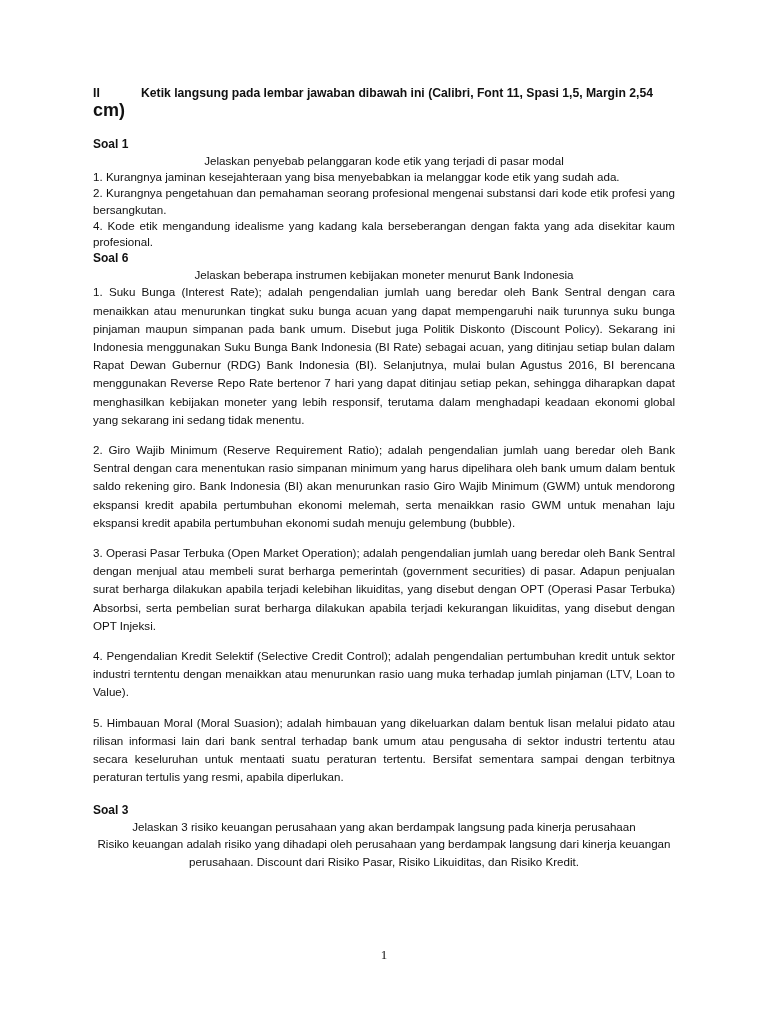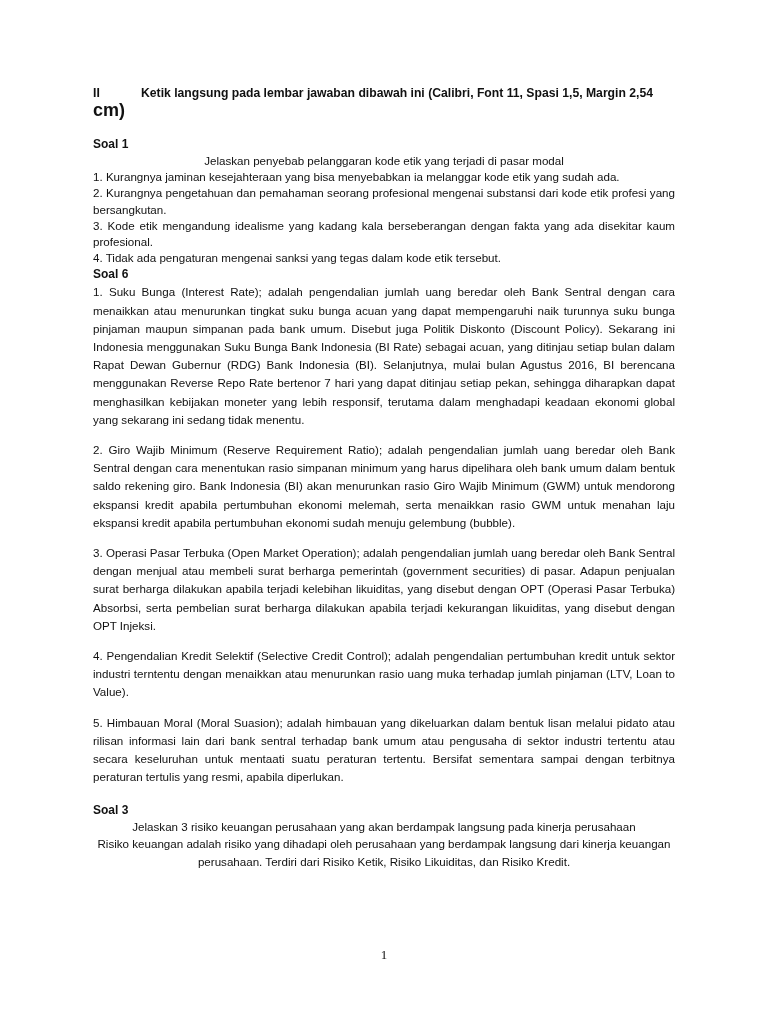--- a/index.html
+++ b/index.html
@@ -32,34 +32,34 @@
     <span class="heading-text">Ketik langsung pada lembar jawaban dibawah ini (Calibri, Font 11, Spasi 1,5, Margin 2,54</span>
   </div>
   <div class="heading-cont">cm)</div>
   <div class="gap-lg"></div>
 
   <div>
     <div class="soal-title">Soal 1</div>
     <p class="q">Jelaskan penyebab pelanggaran kode etik yang terjadi di pasar modal</p>
     <p>1. Kurangnya jaminan kesejahteraan yang bisa menyebabkan ia melanggar kode etik yang sudah ada.</p>
     <p>2. Kurangnya pengetahuan dan pemahaman seorang profesional mengenai substansi dari kode etik profesi yang bersangkutan.</p>
-    <p>3. Kode etik mengandung idealisme yang kadang kala berseberangan dengan fakta yang ada disekitar kaum profesional.</p>
-    <p>4. Tidak ada pengaturan mengenai sanksi yang tegas dalam kode etik tersebut.</p>
+    <p>4. Kode etik mengandung idealisme yang kadang kala berseberangan dengan fakta yang ada disekitar kaum profesional.</p>
   </div>
 
   <div>
     <div class="soal-title">Soal 6</div>
+    <p class="q">Jelaskan beberapa instrumen kebijakan moneter menurut Bank Indonesia</p>
     <p class="para" style="line-height:18.2px">1. Suku Bunga (Interest Rate); adalah pengendalian jumlah uang beredar oleh Bank Sentral dengan cara menaikkan atau menurunkan tingkat suku bunga acuan yang dapat mempengaruhi naik turunnya suku bunga pinjaman maupun simpanan pada bank umum. Disebut juga Politik Diskonto (Discount Policy). Sekarang ini Indonesia menggunakan Suku Bunga Bank Indonesia (BI Rate) sebagai acuan, yang ditinjau setiap bulan dalam Rapat Dewan Gubernur (RDG) Bank Indonesia (BI). Selanjutnya, mulai bulan Agustus 2016, BI berencana menggunakan Reverse Repo Rate bertenor 7 hari yang dapat ditinjau setiap pekan, sehingga diharapkan dapat menghasilkan kebijakan moneter yang lebih responsif, terutama dalam menghadapi keadaan ekonomi global yang sekarang ini sedang tidak menentu.</p>
     <p class="para" style="line-height:18.2px; margin-top:12px">2. Giro Wajib Minimum (Reserve Requirement Ratio); adalah pengendalian jumlah uang beredar oleh Bank Sentral dengan cara menentukan rasio simpanan minimum yang harus dipelihara oleh bank umum dalam bentuk saldo rekening giro.  Bank Indonesia (BI) akan menurunkan rasio Giro Wajib Minimum (GWM) untuk mendorong ekspansi kredit apabila pertumbuhan ekonomi melemah, serta menaikkan rasio GWM untuk menahan laju ekspansi kredit apabila pertumbuhan ekonomi sudah menuju gelembung (bubble).</p>
     <p class="para" style="line-height:18.2px; margin-top:12px">3. Operasi Pasar Terbuka (Open Market Operation); adalah pengendalian jumlah uang beredar oleh Bank Sentral dengan menjual atau membeli surat berharga pemerintah (government securities) di pasar. Adapun penjualan surat berharga dilakukan apabila terjadi kelebihan likuiditas, yang disebut dengan OPT (Operasi Pasar Terbuka) Absorbsi, serta pembelian surat berharga dilakukan apabila terjadi kekurangan likuiditas, yang disebut dengan OPT Injeksi.</p>
     <p class="para" style="line-height:18.2px; margin-top:12px">4. Pengendalian Kredit Selektif (Selective Credit Control); adalah pengendalian pertumbuhan kredit untuk sektor industri terntentu dengan menaikkan atau menurunkan rasio uang muka terhadap jumlah pinjaman (LTV, Loan to Value).</p>
     <p class="para" style="line-height:18.2px; margin-top:12px">5. Himbauan Moral (Moral Suasion); adalah himbauan yang dikeluarkan dalam bentuk lisan melalui pidato atau rilisan informasi lain dari bank sentral terhadap bank umum atau pengusaha di sektor industri tertentu atau secara keseluruhan untuk mentaati suatu peraturan tertentu. Bersifat sementara sampai dengan terbitnya peraturan tertulis yang resmi, apabila diperlukan.</p>
   </div>
 
   <div style="height:8px"></div>
   <div>
     <div class="soal-title">Soal 3</div>
     <p class="q">Jelaskan 3 risiko keuangan perusahaan yang akan berdampak langsung pada kinerja perusahaan</p>
-    <p class="q" style="line-height:18px">Risiko keuangan adalah risiko yang dihadapi oleh perusahaan yang berdampak langsung dari kinerja keuangan perusahaan. Terdiri dari Risiko Ketik, Risiko Likuiditas, dan Risiko Kredit.</p>
+    <p class="q" style="line-height:18px">Risiko keuangan adalah risiko yang dihadapi oleh perusahaan yang berdampak langsung dari kinerja keuangan perusahaan. Discount dari Risiko Pasar, Risiko Likuiditas, dan Risiko Kredit.</p>
   </div>
 </div>
 
 <div class="page-num">1</div>
 
 </body></html>

